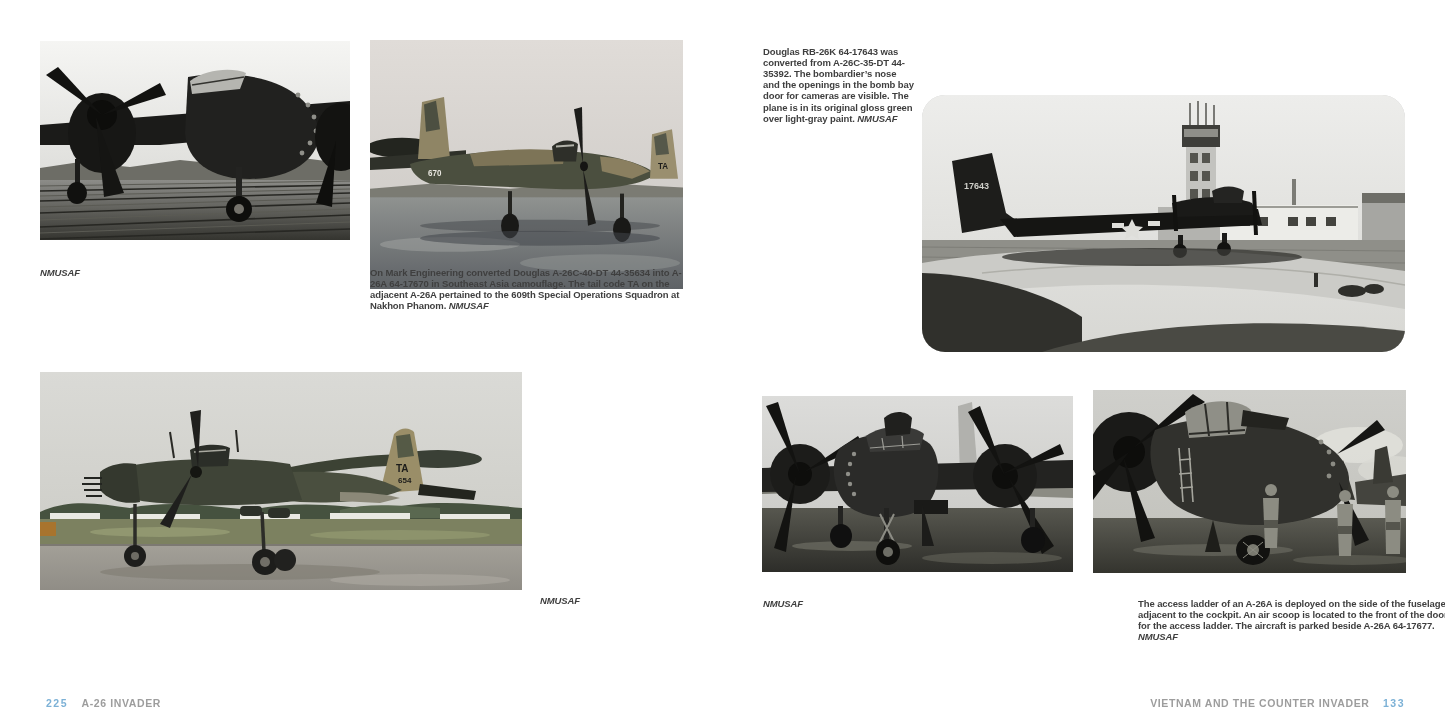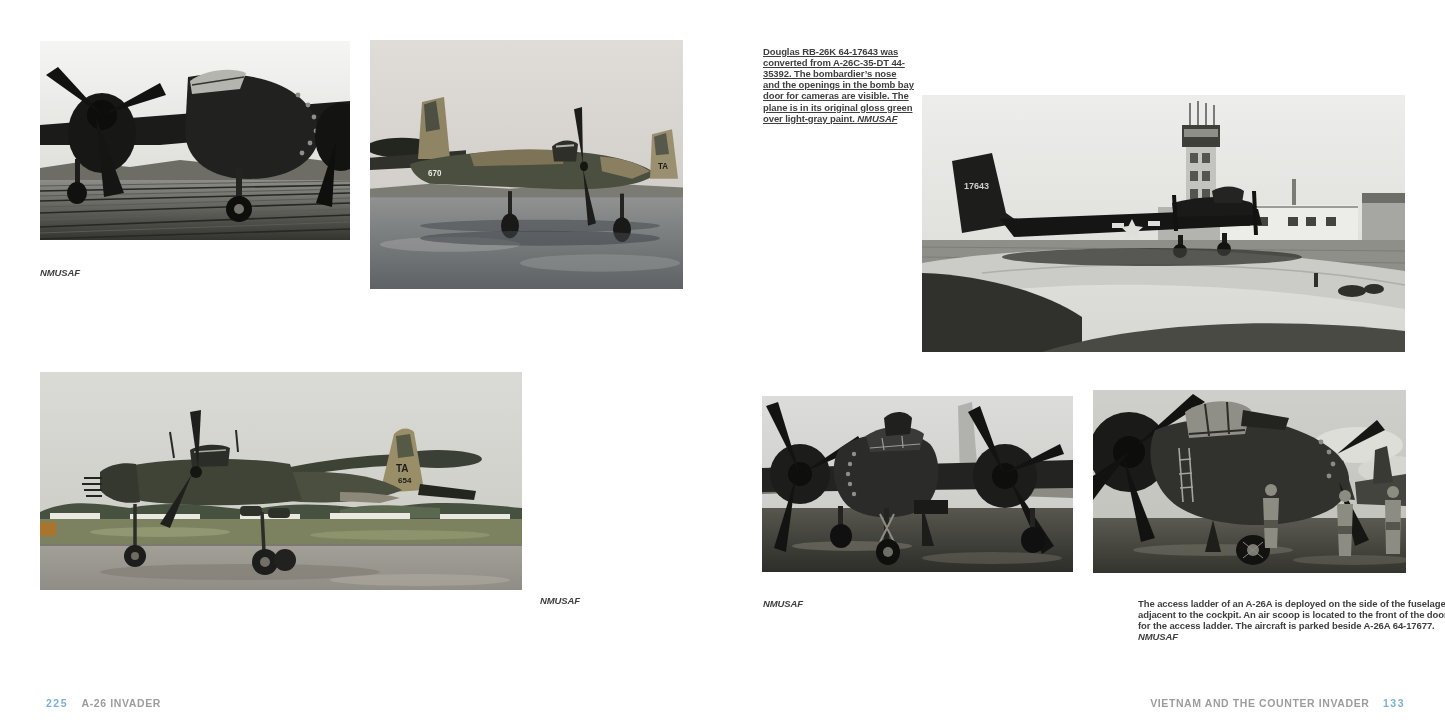--- a/index.html
+++ b/index.html
@@ -137,20 +137,21 @@
         <ellipse cx="140" cy="150" rx="9" ry="10" fill="#191917"></ellipse>
         <rect x="250" y="124" width="4" height="26" fill="#23231f"></rect>
         <ellipse cx="252" cy="153" rx="9" ry="10" fill="#191917"></ellipse>
         <ellipse cx="170" cy="160" rx="120" ry="6" fill="#41454a" opacity="0.55"></ellipse>
       </g>
     </svg>
   </div>
 
   <p class="caption" style="left:40px;top:257px;width:322px;"> <em class="credit block">NMUSAF</em></p>
 
+  <p class="caption" style="left:370px;top:257px;width:318px;"><span>On Mark Engineering converted Douglas A-26C-40-DT 44-35634 into A-26A 64-17670 in Southeast Asia camouflage. The tail code TA on the adjacent A-26A pertained to the 609th Special Operations Squadron at Nakhon Phanom.</span> <em class="credit">NMUSAF</em></p>
 
   <div class="photo" style="left:40px;top:372px;width:482px;height:218px;">
     <svg viewBox="0 0 482 218" preserveAspectRatio="none">
       <defs>
         <linearGradient id="g4sky" x1="0" y1="0" x2="0" y2="1">
           <stop offset="0" stop-color="#dadad6"></stop>
             <stop offset="1" stop-color="#cacac4"></stop>
         </linearGradient>
         <linearGradient id="g4tar" x1="0" y1="0" x2="0" y2="1">
           <stop offset="0" stop-color="#a3a098"></stop>
@@ -222,23 +223,23 @@
     </svg>
   </div>
 
   <p class="caption" style="left:540px;top:585px;width:152px;"> <em class="credit block">NMUSAF</em></p>
 
   <div class="footer left">
     <span class="pagenum">225</span>
     <span class="running">A-26 INVADER</span>
   </div>
 
-  <p class="caption" style="left:763px;top:36px;width:152px;text-decoration:underline;"><span>Douglas RB-26K 64-17643 was converted from A-26C-35-DT 44-35392. The bombardier’s nose and the openings in the bomb bay door for cameras are visible. The plane is in its original gloss green over light-gray paint.</span> <em class="credit">NMUSAF</em></p>
-
-  <div class="photo" style="left:922px;top:95px;width:483px;height:257px;">
+  <p class="caption" style="left:763px;top:36px;width:152px;"><span>Douglas RB-26K 64-17643 was converted from A-26C-35-DT 44-35392. The bombardier’s nose and the openings in the bomb bay door for cameras are visible. The plane is in its original gloss green over light-gray paint.</span> <em class="credit">NMUSAF</em></p>
+
+  <div class="photo" style="left:922px;top:95px;width:483px;height:257px;border-radius:23px;">
     <svg viewBox="0 0 483 257" preserveAspectRatio="none">
       <defs>
         <linearGradient id="g3sky" x1="0" y1="0" x2="0" y2="1">
           <stop offset="0" stop-color="#ededeb"></stop>
             <stop offset="1" stop-color="#d7d7d3"></stop>
         </linearGradient>
       </defs>
       <g>
         <rect width="483" height="257" fill="url(#g3sky)"></rect>
       </g>

